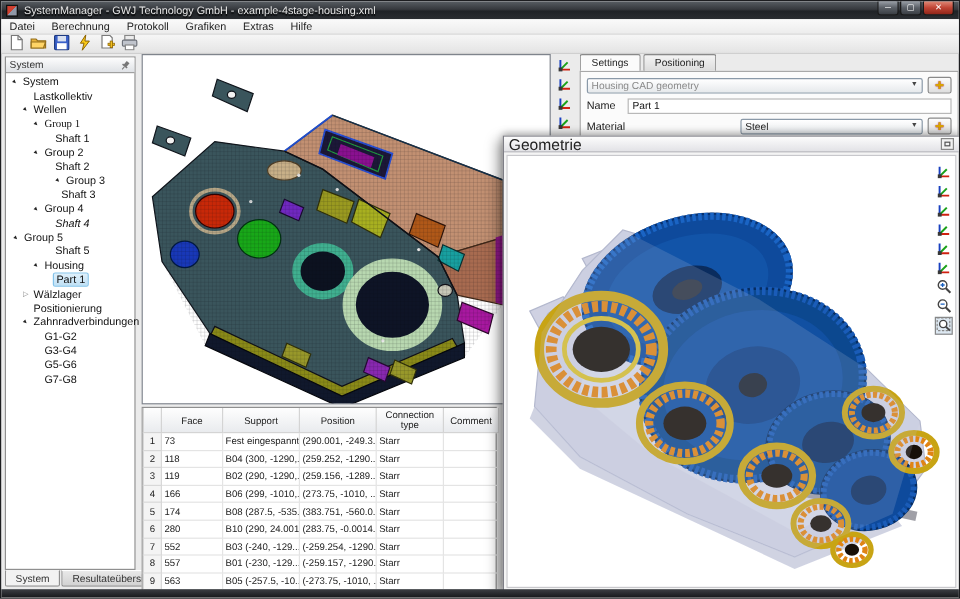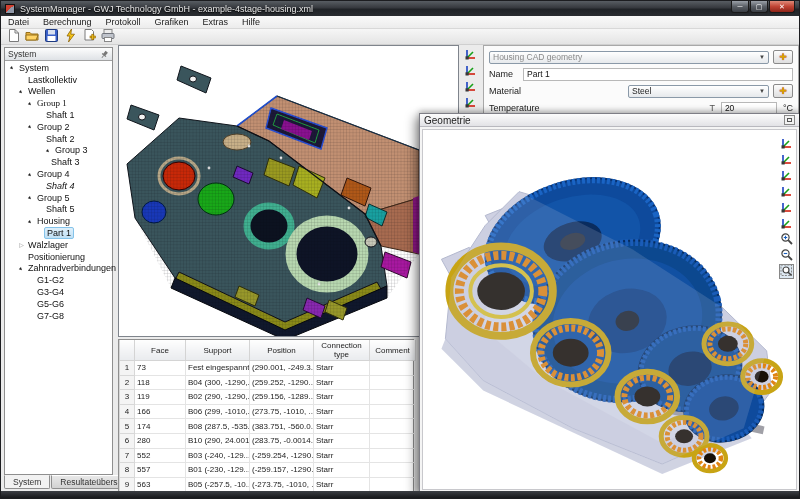--- a/index.html
+++ b/index.html
@@ -86,21 +86,21 @@
   .text-field{height:13px;border:1px solid #b8b8b8;background:#fff;font-size:8.5px;
     display:flex;align-items:center;padding:0 3px;color:#111;}
   .rp-label{flex:none;}
   .check-row{opacity:.8;color:#777;}
   .checkbox{width:8px;height:8px;border:1px solid #999;background:#fff;margin-right:4px;flex:none;}
   
   .geo-window{position:absolute;left:418px;top:112px;width:381px;height:380px;
     background:#f4f4f4;border:1px solid #7e7e86;
     box-shadow:-4px 4px 10px rgba(0,0,0,.4), 0 -2px 6px rgba(0,0,0,.25);}
   .geo-title{height:13px;background:linear-gradient(#fcfcfc,#e2e2e6);
-    border-bottom:1px solid #b8b8be;font-size:10px;color:#222;display:flex;
+    border-bottom:1px solid #b8b8be;font-size:13px;color:#222;display:flex;
     align-items:center;padding:0 4px;}
   .geo-float{margin-left:auto;width:11px;height:10px;border:1px solid #888;
     background:#f2f2f2;display:flex;align-items:center;justify-content:center;padding:0;}
   .geo-float span{display:block;width:5px;height:4px;border:1px solid #555;}
   .geo-canvas{position:absolute;left:2px;top:15px;right:2px;bottom:2px;background:#fff;
     border:1px solid #c8c8cc;}
   .geo-strip{position:absolute;right:2px;top:6px;display:flex;flex-direction:column;}
   .bottom-band{position:absolute;left:0;bottom:0;width:800px;height:7px;
     background:linear-gradient(#3c3f44,#17181b);}
 </style>
@@ -219,21 +219,21 @@
           <span class="tree-label">Shaft 3</span>
         </div>
         <div class="tree-row" style="padding-left: 21px;">
           <span class="tree-arrow exp">▸</span>
           <span class="tree-label">Group 4</span>
         </div>
         <div class="tree-row" style="padding-left: 30px; font-style: italic;">
           <span class="tree-arrow"></span>
           <span class="tree-label">Shaft 4</span>
         </div>
-        <div class="tree-row" style="padding-left: 21px;">
+        <div class="tree-row" style="padding-left: 4px;">
           <span class="tree-arrow exp">▸</span>
           <span class="tree-label">Group 5</span>
         </div>
         <div class="tree-row" style="padding-left: 30px;">
           <span class="tree-arrow"></span>
           <span class="tree-label">Shaft 5</span>
         </div>
         <div class="tree-row" style="padding-left: 21px;">
           <span class="tree-arrow exp">▸</span>
           <span class="tree-label">Housing</span>
@@ -475,38 +475,42 @@
         <span><svg width="13" height="13" viewBox="0 0 13 13">
             <path d="M3,11 H11" stroke="#d02010" stroke-width="1.6"></path>
             <path d="M3,11 V3" stroke="#1840c0" stroke-width="1.6"></path>
             <path d="M3,11 L9,5" stroke="#18a018" stroke-width="1.6"></path>
             <rect x="1.5" y="9.3" width="3.2" height="3.2" fill="#383838"></rect>
           </svg></span>
       </button>
     </div>
 
   <div class="right-panel">
+    <div class="rp-tabs">
+        <div class="rtab active">Settings</div>
+        <div class="rtab">Positioning</div>
+      </div>
     <div class="rp-box">
       <div class="rp-row">
         <div class="combo disabled" style="flex:1">
           <span>Housing CAD geometry</span>
           <span class="caret">▼</span>
         </div>
         <button class="plus-btn">✚</button>
       </div>
       <div class="rp-row">
         <span class="rp-label" style="width:34px">Name</span>
         <div class="text-field" style="flex:1">
           <span>Part 1</span>
         </div>
       </div>
       <div class="rp-row">
         <span class="rp-label">Material</span>
         <span style="flex:1"></span>
-        <div class="combo" style="width:141px">
+        <div class="combo" style="width:152px">
           <span>Steel</span>
           <span class="caret">▼</span>
         </div>
         <button class="plus-btn">✚</button>
       </div>
       <div class="rp-row">
         <span class="rp-label">Temperature</span>
         <span style="flex:1"></span>
         <span style="margin-right:6px;color:#555">T</span>
         <div class="text-field" style="width:56px">

